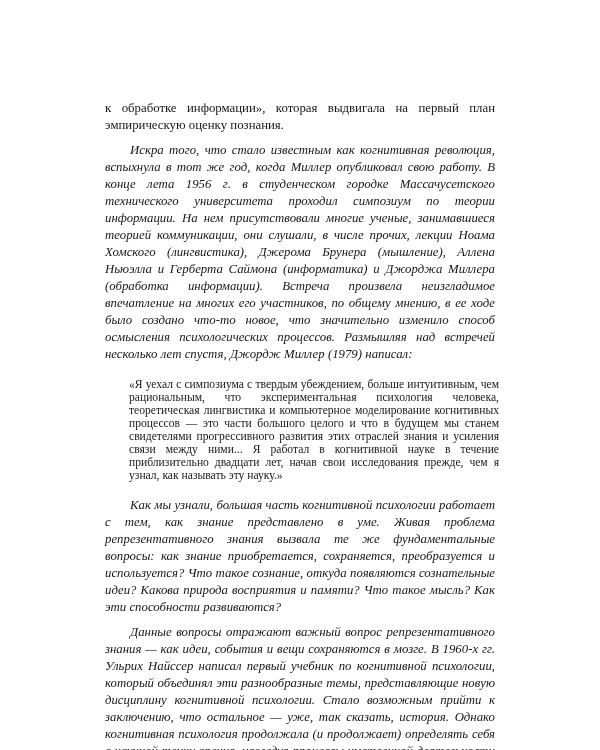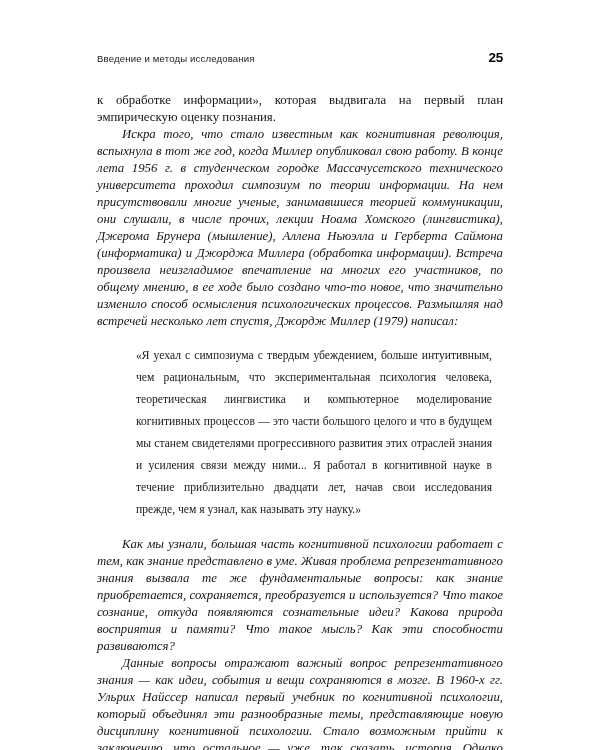--- a/index.html
+++ b/index.html
@@ -45,51 +45,47 @@
     left: 97px;
     width: 406px;
   }
   p.para {
     font-family: "Liberation Serif", "DejaVu Serif", serif;
     font-size: 12.8px;
     line-height: 17px;
     color: #15161a;
     text-align: justify;
     text-justify: inter-word;
-    margin: 0;
+    margin: 8px;
     hyphens: manual;
     word-spacing: 0.1px;
   }
   p.para.indent {
     text-indent: 25px;
     font-style: italic;
   }
   .quote {
     margin: 15px 0 15px 0;
     padding-left: 28px;
   }
   .quote p {
     font-family: "Liberation Serif", "DejaVu Serif", serif;
     font-size: 11.6px;
-    line-height: 22px;
+    line-height: 13px;
     color: #17181c;
     text-align: justify;
-    margin: 11px;
+    margin: 4px;
     text-indent: 0;
   }
 </style>
 </head>
 <body>
 
 <div class="page">
 
-  <div class="running-head">
-    <span class="running-head-title">Введение и методы исследования</span>
-    <span class="folio">25</span>
-  </div>
 
   <div class="body-col">
 
     <p class="para">к обработке информации», которая выдвигала на первый план эмпирическую оценку познания.</p>
 
     <p class="para indent">Искра того, что стало известным как когнитивная революция, вспыхнула в тот же год, когда Миллер опубликовал свою работу. В конце лета 1956 г. в студенческом городке Массачусетского технического университета проходил симпозиум по теории информации. На нем присутствовали многие ученые, занимавшиеся теорией коммуникации, они слушали, в числе прочих, лекции Ноама Хомского (лингвистика), Джерома Брунера (мышление), Аллена Ньюэлла и Герберта Саймона (информатика) и Джорджа Миллера (обработка информации). Встреча произвела неизгладимое впечатление на многих его участников, по общему мнению, в ее ходе было создано что-то новое, что значительно изменило способ осмысления психологических процессов. Размышляя над встречей несколько лет спустя, Джордж Миллер (1979) написал:</p>
 
     <div class="quote">
       <p>«Я уехал с симпозиума с твердым убеждением, больше интуитивным, чем рациональным, что экспериментальная психология человека, теоретическая лингвистика и компьютерное моделирование когнитивных процессов — это части большого целого и что в будущем мы станем свидетелями прогрессивного развития этих отраслей знания и усиления связи между ними... Я работал в когнитивной науке в течение приблизительно двадцати лет, начав свои исследования прежде, чем я узнал, как называть эту науку.»</p>
     </div>

